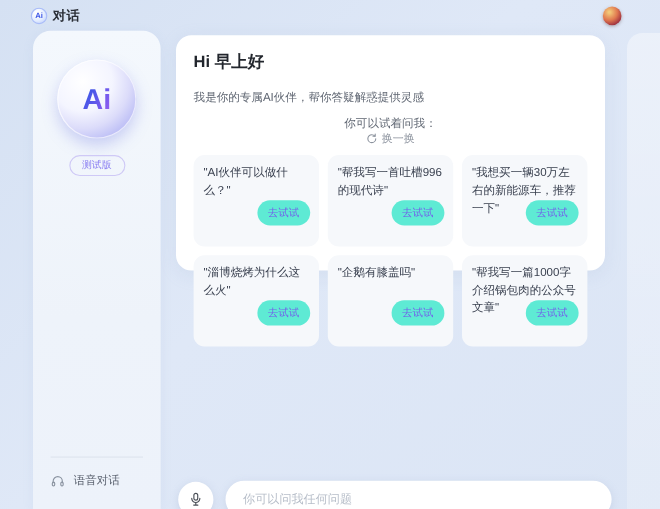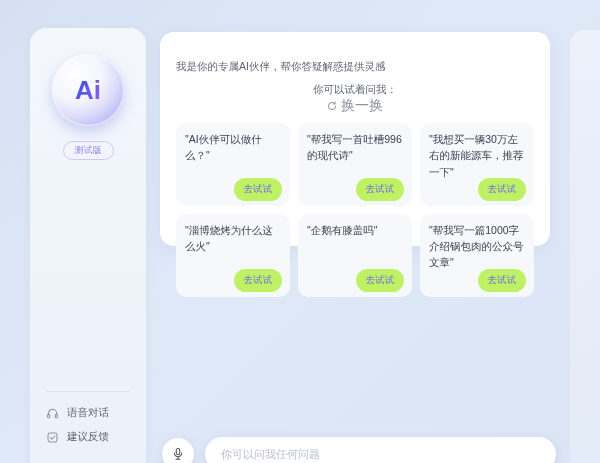--- a/index.html
+++ b/index.html
@@ -49,46 +49,53 @@
   .side-item .icon { width: 13px; height: 13px; display: flex; align-items: center; }
   
   .panel { position: absolute; left: 160px; top: 32px; width: 390px; height: 214px;
     background: #ffffff; border-radius: 14px; padding: 12px 16px 14px;
     box-shadow: 0 4px 16px rgba(140,160,200,.14); }
   .greeting { margin: 3px 0 9px; font-size: 15px; font-weight: 600; color: #22262d; }
   .subtitle { margin: 16px 0 9px; font-size: 10.5px; color: #5f6672; }
   .prompt-row { display: flex; align-items: center; justify-content: space-between;
     margin-bottom: 8px; font-size: 10.5px; color: #5f6672; flex-direction: column; }
   .refresh { display: flex; align-items: center; gap: 4px; background: none; border: none;
-    padding: 0; font-size: 14px; color: #8b929d; cursor: pointer;
+    padding: 0; font-size: 10px; color: #8b929d; cursor: pointer;
     font-family: "Liberation Sans", "DejaVu Sans", sans-serif; }
   .cards { display: grid; grid-template-columns: repeat(3, 1fr); gap: 8px; }
   .card { position: relative; min-height: 60px; background: #f6f8fb; border-radius: 10px;
     padding: 8px 9px 26px; }
   .card-q { margin: 0; font-size: 10.5px; line-height: 1.55; color: #3a4150; }
-  .try-btn { position: absolute; right: 8px; bottom: 5px; border: none; cursor: pointer;
-    background: #bef264; color: #7163ea; font-size: 9.5px; padding: 5px 10px;
+  .try-btn { position: absolute; right: 8px; bottom: 19px; border: none; cursor: pointer;
+    background: #5eead4; color: #7163ea; font-size: 9.5px; padding: 5px 10px;
     border-radius: 999px; font-family: "Liberation Sans", "DejaVu Sans", sans-serif; }
   
   .input-bar { position: absolute; left: 162px; top: 436px; width: 394px; height: 36px;
     display: flex; align-items: center; gap: 11px; }
   .mic-btn { width: 32px; height: 32px; border-radius: 50%; border: none; background: #ffffff;
     display: flex; align-items: center; justify-content: center; cursor: pointer;
     box-shadow: 0 2px 8px rgba(150,165,200,.3); }
   .question-input { flex: 1; height: 34px; border: none; outline: none; background: #ffffff;
     border-radius: 17px; padding: 0 16px; font-size: 11px; color: #333;
     box-shadow: 0 2px 8px rgba(150,165,200,.28);
     font-family: "Liberation Sans", "DejaVu Sans", sans-serif; }
   .question-input::placeholder { color: #b7bec9; }
 </style>
 </head>
 <body>
 
 <div class="page">
 
+  <header class="topbar">
+    <div class="brand">
+      <span class="logo-mini">Ai</span>
+      <span class="brand-title">对话</span>
+    </div>
+    <div class="avatar"></div>
+  </header>
 
   <aside class="sidebar">
     <div class="big-logo">
       <span class="big-logo-text">Ai</span>
     </div>
     <div class="badge">测试版</div>
 
     <div class="sidebar-bottom">
       <div class="divider"></div>
 
@@ -98,33 +105,25 @@
           <svg width="13" height="13" viewBox="0 0 14 14" fill="none" stroke="#8a93a0" stroke-width="1.1" stroke-linecap="round" stroke-linejoin="round">
             <path d="M2.5 8.4V7a4.5 4.5 0 0 1 9 0v1.4"></path>
             <rect x="1.7" y="7.9" width="2.3" height="3.6" rx="1.1"></rect>
             <rect x="10" y="7.9" width="2.3" height="3.6" rx="1.1"></rect>
           </svg>
         </span>
         <span>语音对话</span>
       </div>
 
 
-      <div class="side-item">
-        <span class="icon">
-          <svg width="13" height="13" viewBox="0 0 14 14" fill="none" stroke="#8a93a0" stroke-width="1.1" stroke-linecap="round" stroke-linejoin="round">
-            <rect x="2.2" y="2.2" width="9.6" height="9.6" rx="2"></rect>
-            <path d="M4.7 7.1l1.7 1.6 3.2-3.3"></path>
-          </svg>
-        </span>
-        <span>建议反馈</span>
-      </div>
     </div>
   </aside>
 
   <main class="panel">
+    <h1 class="greeting">Hi 早上好</h1>
     <p class="subtitle">我是你的专属AI伙伴，帮你答疑解惑提供灵感</p>
 
     <div class="prompt-row">
       <span>你可以试着问我：</span>
       <button class="refresh">
         <span style="display:flex;">
           <svg width="10" height="10" viewBox="0 0 12 12" fill="none" stroke="#8b929d" stroke-width="1.2" stroke-linecap="round" stroke-linejoin="round">
             <path d="M10.3 6.1A4.3 4.3 0 1 1 6 1.8c1.35 0 2.55.6 3.35 1.55"></path>
             <path d="M9.7 1.1v2.35H7.35"></path>
           </svg>

